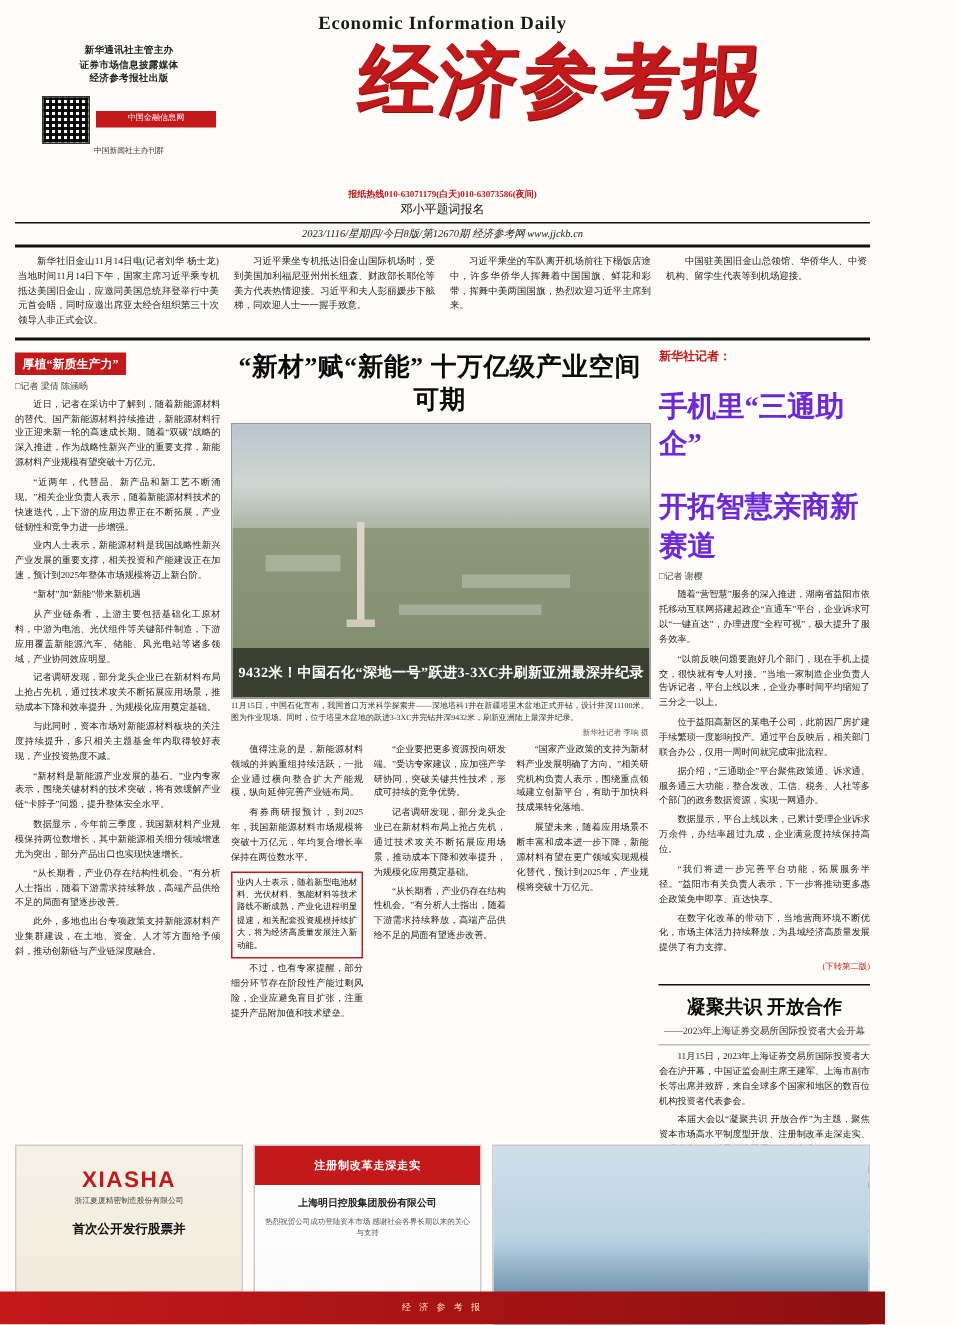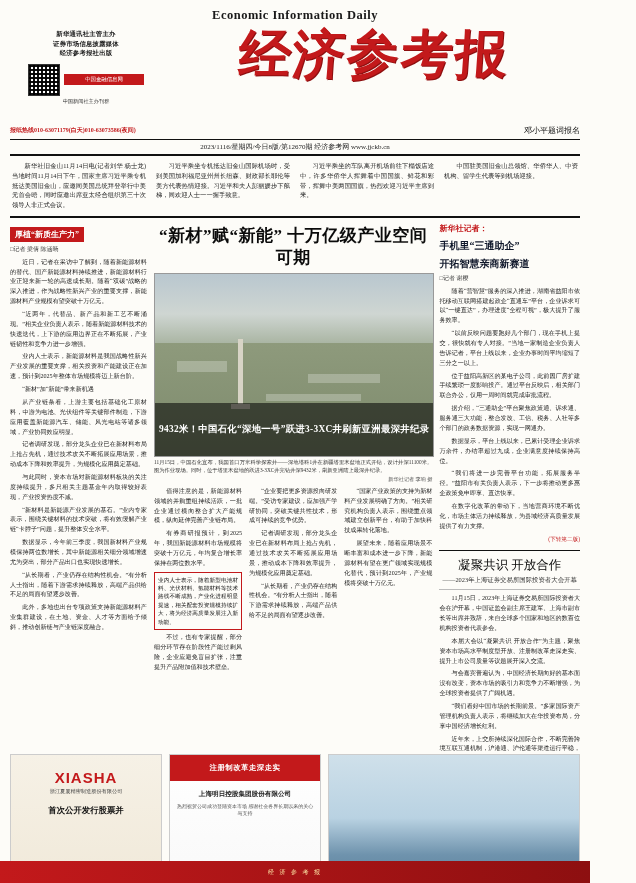--- a/index.html
+++ b/index.html
@@ -34,28 +34,28 @@
     font-family:"Liberation Serif",serif;
     color:#c3191b;font-weight:bold;font-size:52px;line-height:1;
     letter-spacing:2px;
     text-shadow:1px 1px 0 #8d0f10;
     transform:skewX(-4deg);
     margin-top:2px;
   }
   .mh-right{width:150px;font-size:8.6px;line-height:1.55;font-weight:bold;color:#111;padding-top:4px;}
   .mh-right .sub{font-weight:normal;font-size:6.4px;margin-top:12px;color:#333;text-align:right;}
 
-  .mh-bar{display:flex;align-items:center;justify-content:space-between;font-size:6px;color:#333;margin-top:2px;}
+  .mh-bar{display:flex;align-items:center;justify-content:space-between;font-size:6px;color:#333;margin-top:2px;flex-direction:column;}
   .mh-bar .red{color:#c3191b;font-weight:bold;}
   .mh-bar .sign{font-size:8px;color:#111;}
 
   .infoline{
     display:flex;align-items:center;justify-content:center;gap:10px;
     font-size:7px;color:#222;border-top:1px solid #111;border-bottom:2px solid #111;
-    padding:2px 0;margin-top:3px;
+    padding:2px 0;margin-top:3px;font-style:italic;
   }
 
   
   .lead{text-align:center;padding:7px 0 5px 0;border-bottom:1px solid #111;}
   .lead h1{
     margin:0;font-size:21px;line-height:1.35;font-weight:bold;letter-spacing:1px;
     font-family:"Liberation Serif",serif;color:#0b0b0b;
   }
   .lead h1.l2{font-size:20px;}
 
@@ -87,31 +87,31 @@
   
   .photo{position:relative;width:100%;height:182px;overflow:hidden;border:1px solid #999;}
   .photo .sky{position:absolute;inset:0;background:linear-gradient(#b9c7cf 0%,#cfd6d2 22%,#9aa78f 45%,#8c9a7e 100%);}
   .photo .land{position:absolute;left:0;right:0;bottom:0;height:62%;background:
      linear-gradient(#8e9a7c,#7d8a6c);}
   .photo .rig{position:absolute;left:30%;bottom:26%;width:5px;height:70px;background:#d8d4c6;}
   .photo .rig:after{content:"";position:absolute;left:-7px;bottom:0;width:19px;height:5px;background:#cfcabb;}
   .photo .blk{position:absolute;background:rgba(255,255,255,.25);}
   .photo-cap{
     position:absolute;left:0;right:0;bottom:0;background:rgba(0,0,0,.55);color:#fff;
-    font-size:9.4px;font-weight:bold;padding:20px 4px;text-align:center;letter-spacing:.3px;
+    font-size:9.4px;font-weight:bold;padding:10px 4px;text-align:center;letter-spacing:.3px;
   }
   .photo-sub{font-size:5.3px;line-height:1.5;color:#333;margin-top:2px;text-align:justify;}
   .photo-credit{font-size:5.2px;color:#555;text-align:right;margin-top:1px;}
 
   .redbox-quote{border:1.2px solid #c3191b;padding:3px;font-size:5.6px;line-height:1.5;color:#111;text-align:justify;margin:3px 0;}
 
   
   .rc-head{font-size:8px;color:#c3191b;font-weight:bold;margin-bottom:2px;}
-  .rc-title{font-size:10px;font-weight:bold;line-height:1.35;margin:5px 0 3px 0;color:#0f172a;}
-  .rc-title2{font-size:12.5px;font-weight:normal;line-height:1.35;margin:0 0 3px 0;color:#0b0b0b;}
+  .rc-title{font-size:19px;font-weight:bold;line-height:1.35;margin:16px 0 3px 0;color:#6d28d9;}
+  .rc-title2{font-size:12.5px;font-weight:bold;line-height:1.35;margin:0 0 3px 0;color:#0b0b0b;}
   .rc-sub{font-size:6.4px;color:#333;margin:0 0 3px 0;text-align:center;}
   .divider{border-top:1px solid #111;margin:6px 0;}
   .rule-thin{border-top:1px solid #bbb;margin:4px 0;}
 
   
   .ads{display:flex;gap:7px;margin-top:6px;height:168px;}
   .ad-a{width:150px;border:1px solid #ccc;position:relative;background:linear-gradient(#f6f1e6,#efe7d6);overflow:hidden;}
   .ad-b{width:150px;border:1px solid #ccc;position:relative;background:linear-gradient(#fff,#f7f7f7);overflow:hidden;}
   .ad-c{flex:1;border:1px solid #ccc;position:relative;overflow:hidden;background:linear-gradient(#cfe0ea 0%,#b9d2e2 38%,#6f93ad 60%,#3f6a88 100%);}
   .ad-a .brand{font-size:15px;font-weight:bold;color:#c3191b;letter-spacing:1px;text-align:center;margin-top:14px;font-family:"Liberation Sans",sans-serif;}

